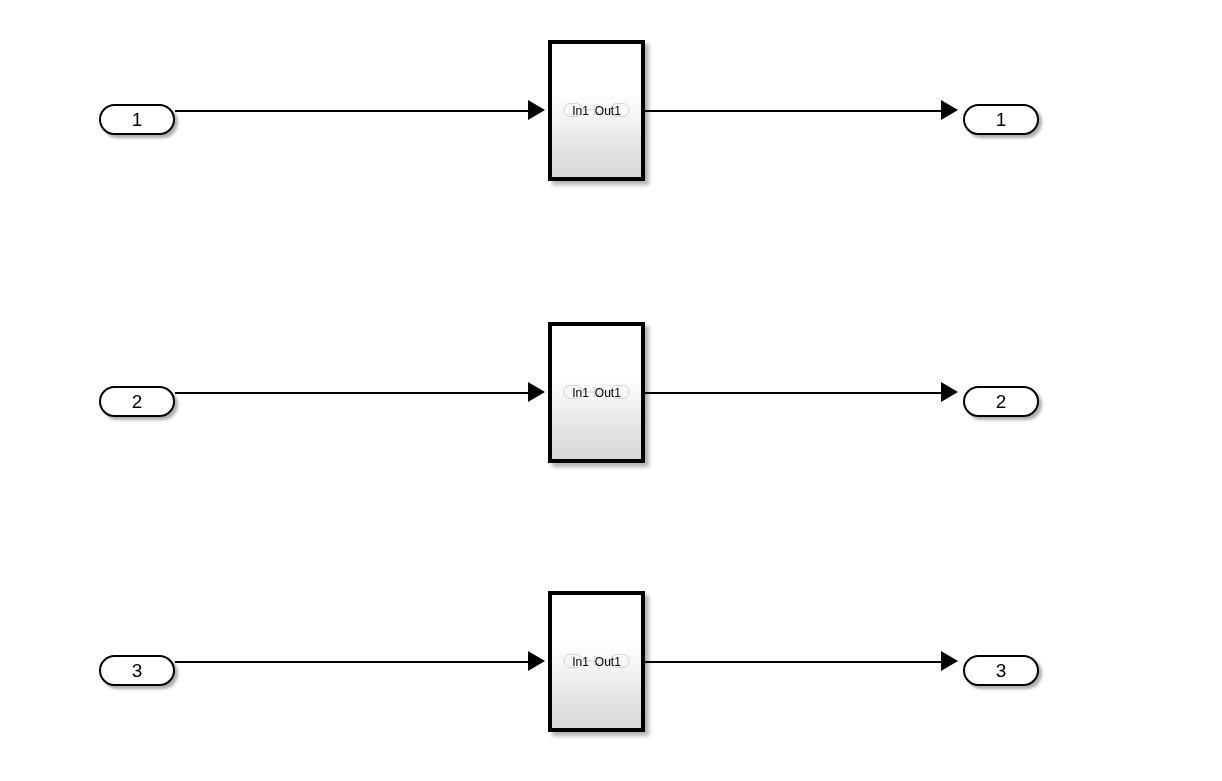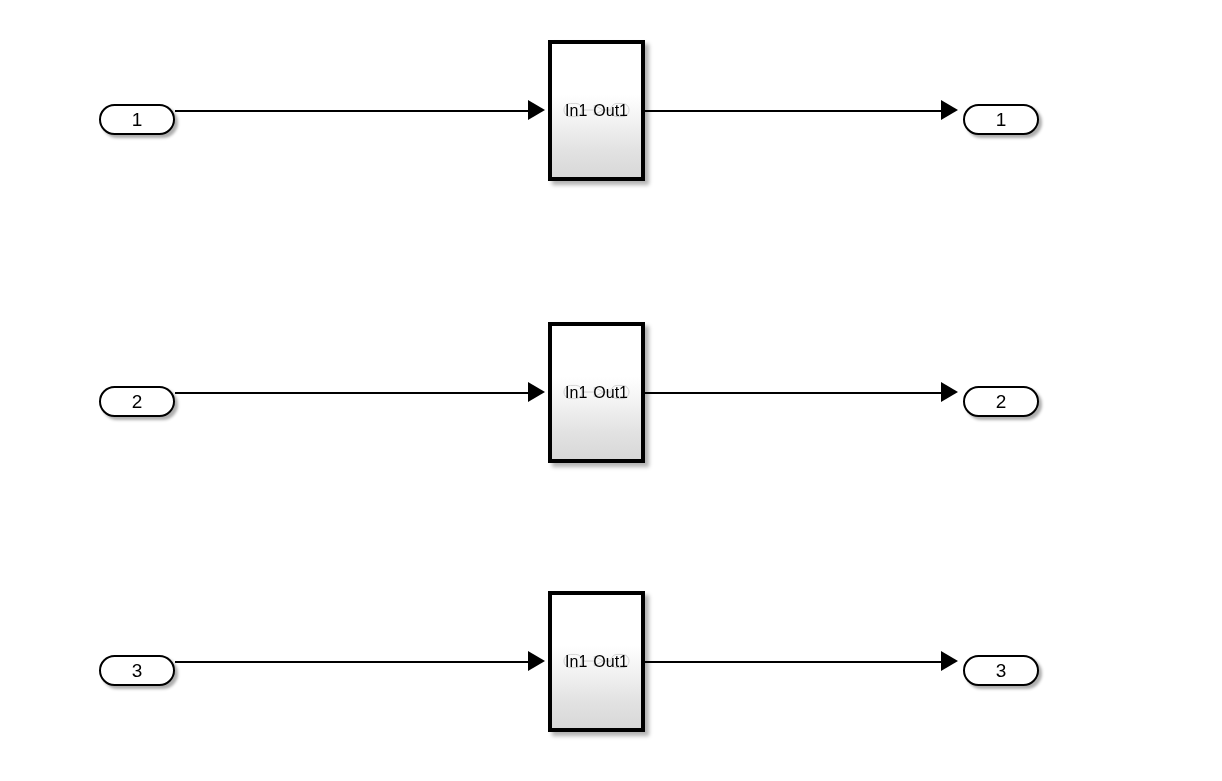--- a/index.html
+++ b/index.html
@@ -106,21 +106,21 @@
   .subsystem-label {
     position: absolute;
     left: 0;
     top: 0;
     width: 100%;
     height: 100%;
     display: flex;
     align-items: center;
     justify-content: center;
     font-family: "Liberation Sans", sans-serif;
-    font-size: 16px;
+    font-size: 12px;
     line-height: 1;
     color: #000000;
     white-space: nowrap;
     user-select: none;
     border-radius: 19px;
   }
   .subsystem-label .port-name { display: inline-block; }
   .subsystem-label .gap { display: inline-block; width: 6px; }
 </style>
 </head>

